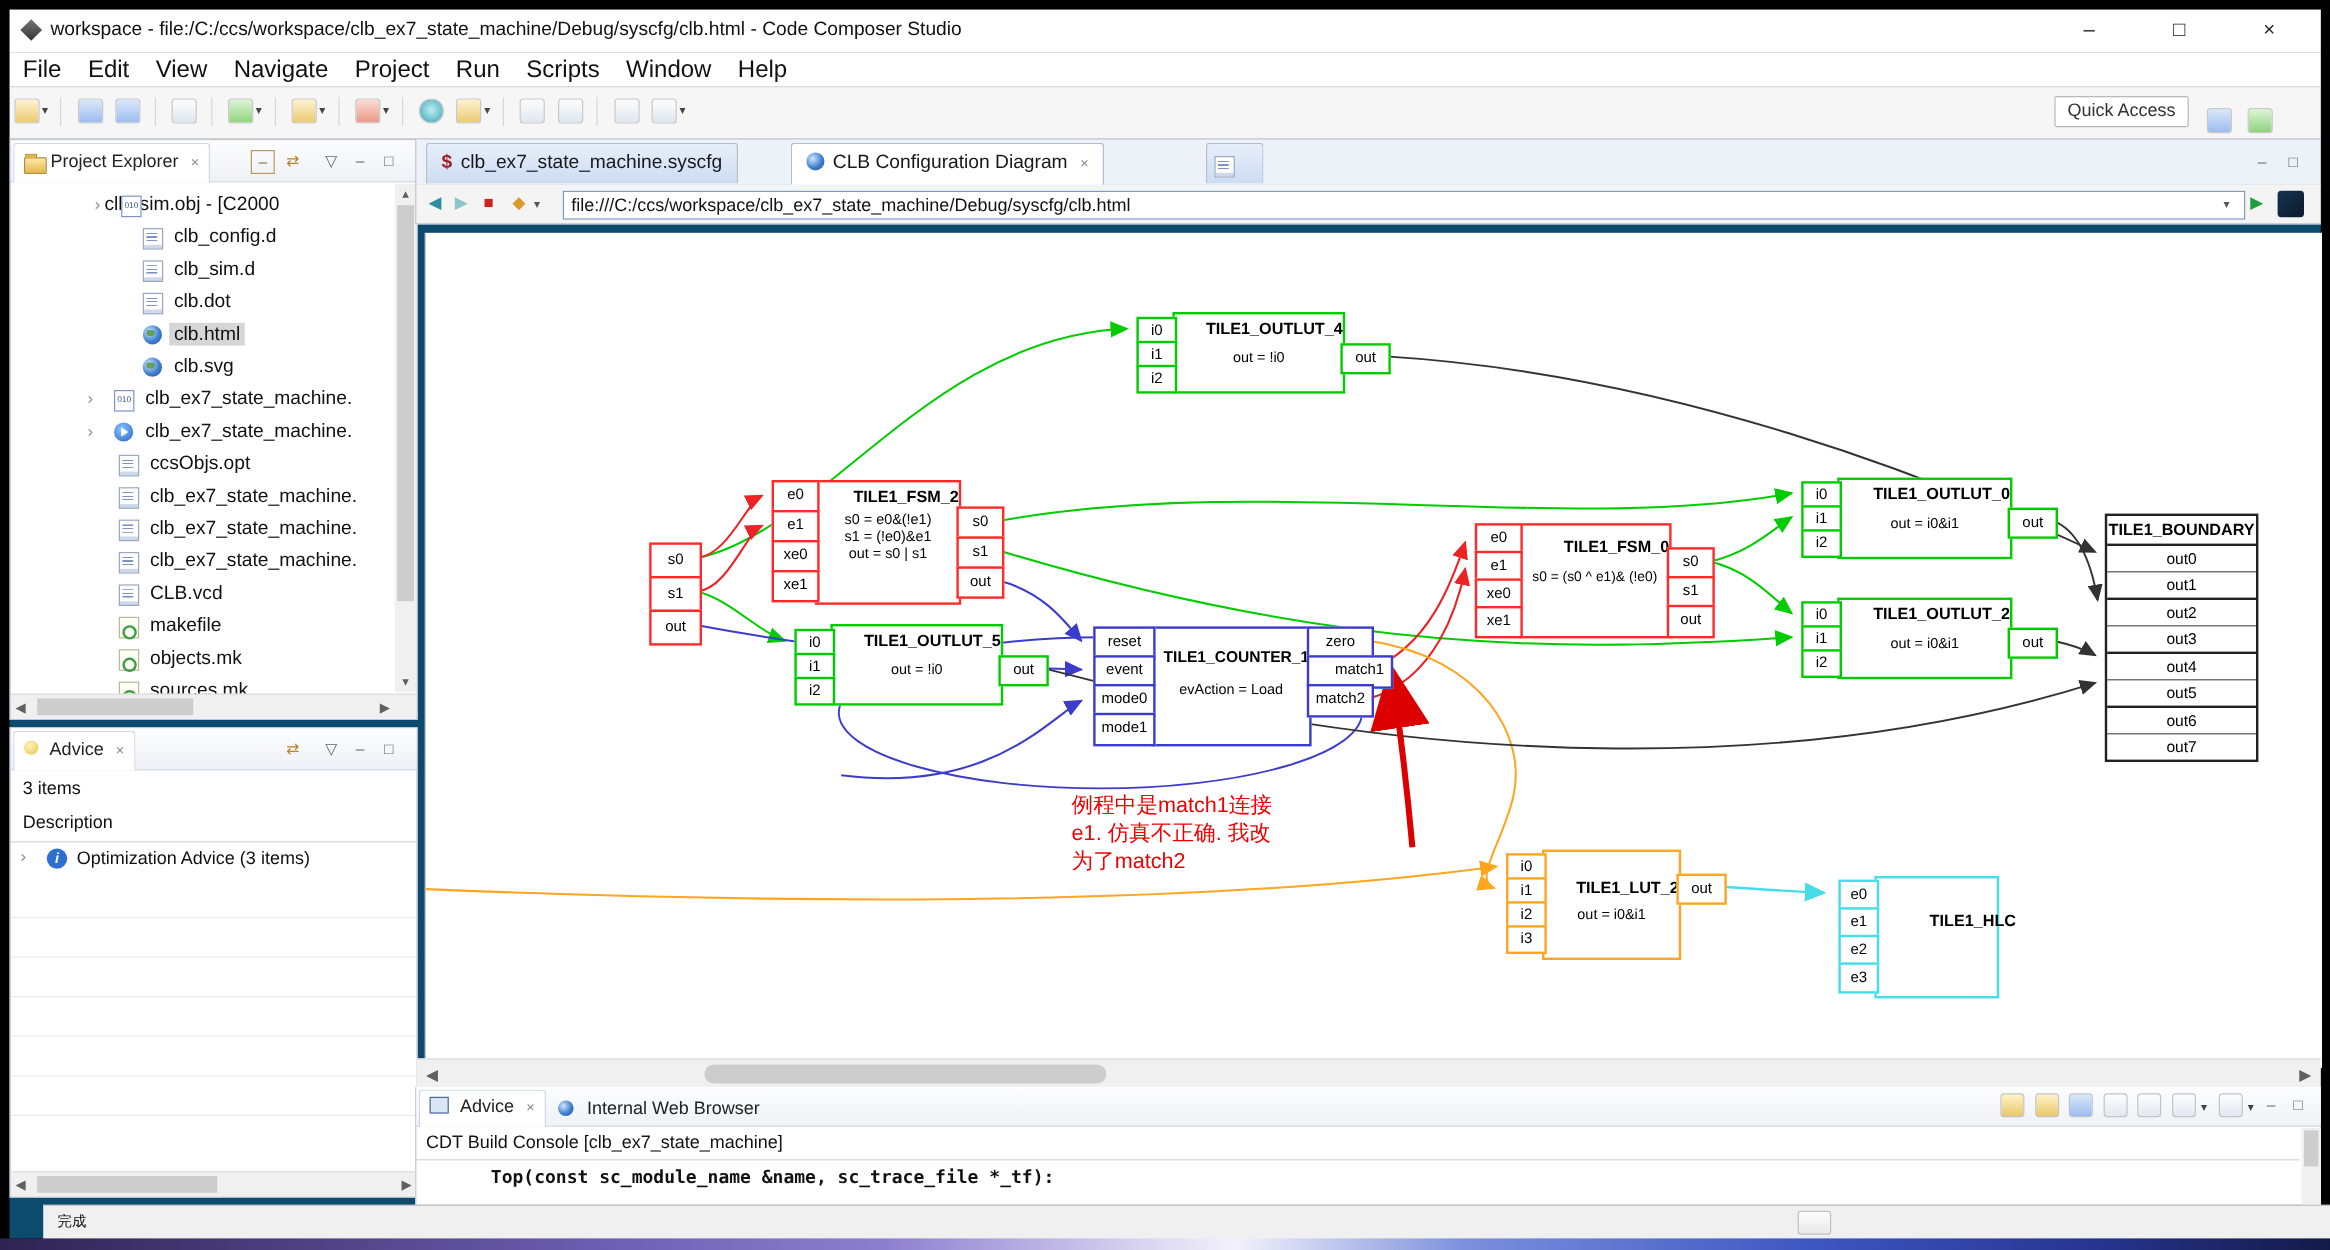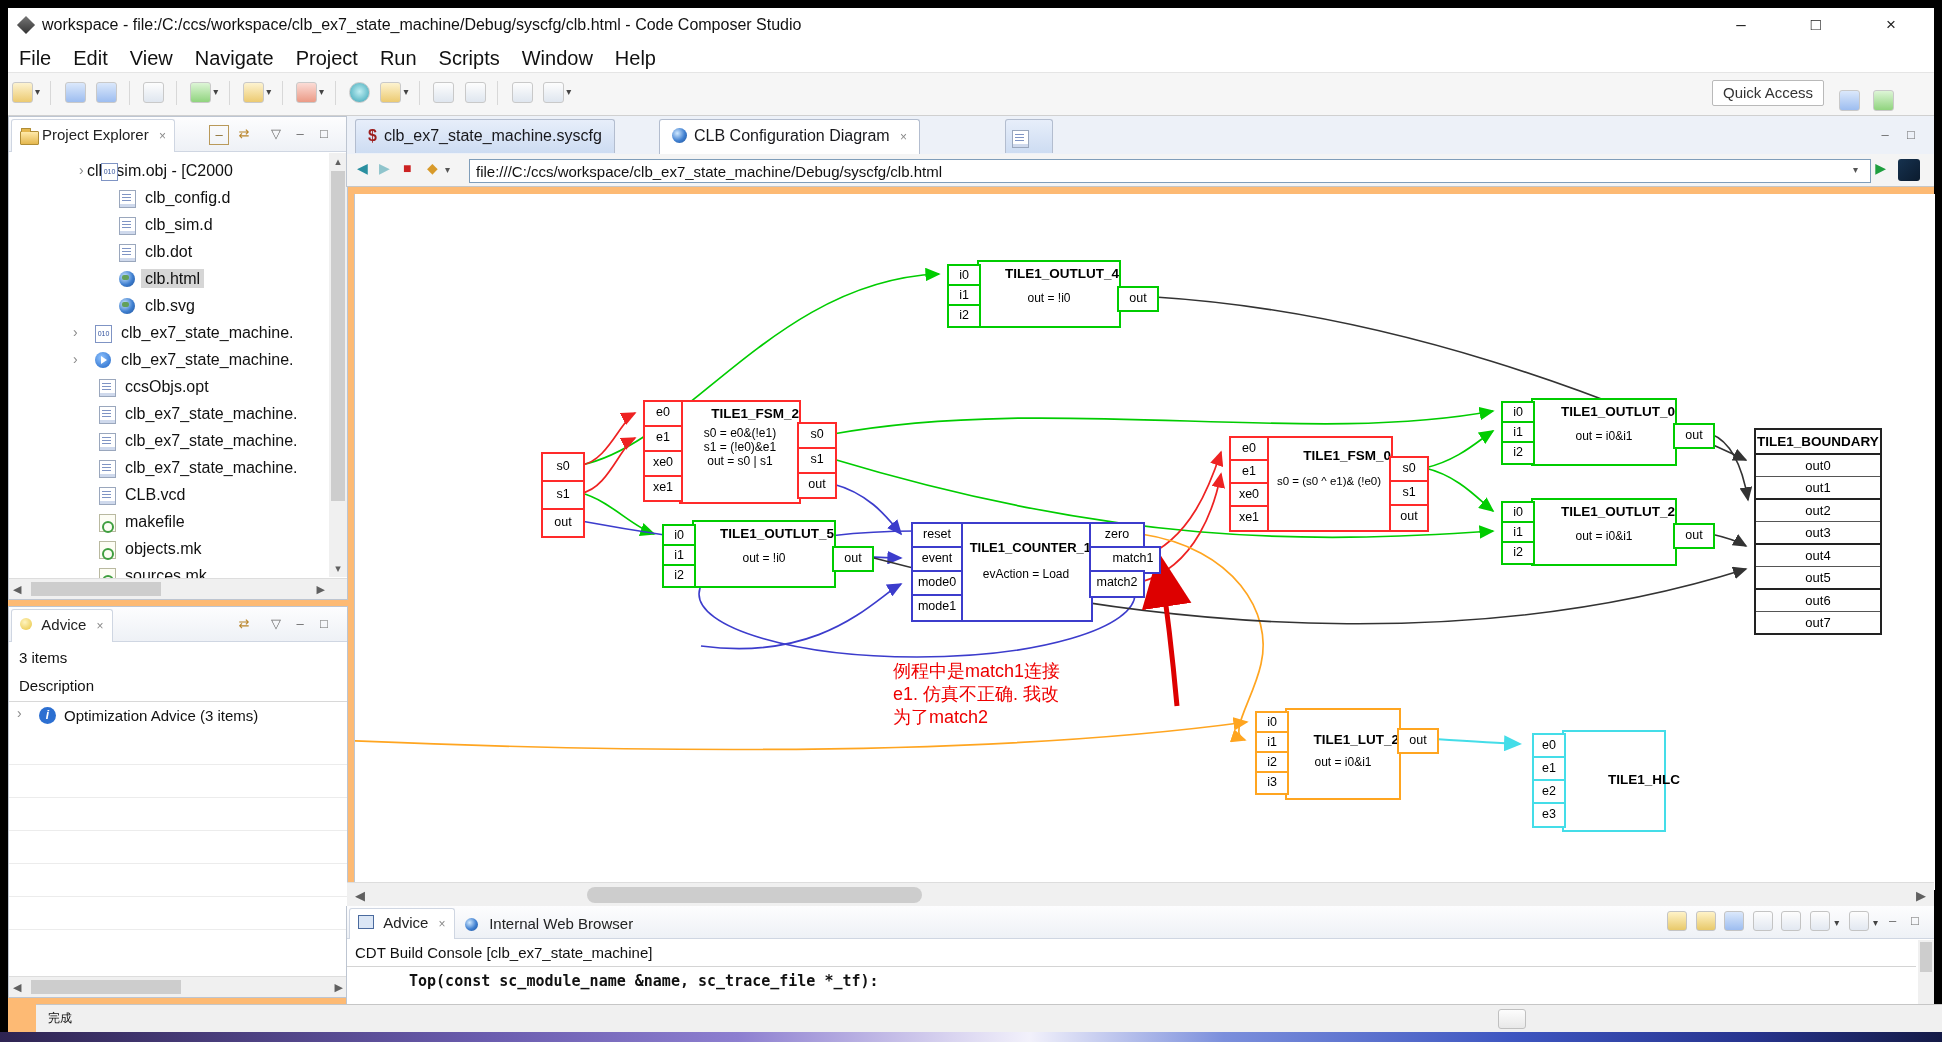--- a/index.html
+++ b/index.html
@@ -1,18 +1,18 @@
 <!DOCTYPE html>
 <html><head>
 <meta charset="utf-8">
 <style>
   html,body{margin:0;padding:0;background:#000;width:1942px;height:1042px;overflow:hidden;
     font-family:"Liberation Sans",sans-serif;-webkit-font-smoothing:antialiased;}
   .abs{position:absolute;}
-  #win{position:absolute;left:8px;top:8px;width:1926px;height:1024px;background:#fdba74;}
+  #win{position:absolute;left:8px;top:8px;width:1926px;height:1024px;background:#0c4a6e;}
   
   #titlebar{position:absolute;left:0;top:0;width:100%;height:36px;background:#fff;}
   #titletext{position:absolute;left:34px;top:8px;font-size:16px;color:#111;white-space:nowrap;}
   .cube{position:absolute;left:10px;top:9px;width:16px;height:16px;background:linear-gradient(135deg,#777,#333);transform:rotate(45deg) scale(.8);}
   .winbtn{position:absolute;top:2px;width:46px;height:30px;text-align:center;font-size:17px;color:#222;line-height:30px;}
   #menubar{position:absolute;left:0;top:36px;width:100%;height:28px;background:#fff;}
   .menu{float:left;margin-left:11px;margin-right:11px;font-size:20px;color:#111;line-height:28px;}
   #toolbar{position:absolute;left:0;top:64px;width:100%;height:42px;background:#f6f6f6;border-bottom:1px solid #d0d0d0;border-top:1px solid #e5e5e5;}
   .tico{display:inline-block;width:19px;height:19px;border-radius:3px;margin:9px 2px 0 4px;vertical-align:top;border:1px solid #c9c9c9;background:linear-gradient(180deg,#fdfdfd,#dfe6ef);}
   .tico.blue{background:linear-gradient(180deg,#dbe8fb,#9dbdf0);}
@@ -445,21 +445,21 @@
       <div class="ttl" style="padding-top:22px;">TILE1_LUT_2</div>
       <div class="eq" style="margin-top:8px;">out = i0&amp;i1</div>
     </div>
     <div class="port c-orange" style="left:900px;top:517px;width:30px;height:20px;line-height:18px;">i0</div>
     <div class="port c-orange" style="left:900px;top:537px;width:30px;height:20px;line-height:18px;">i1</div>
     <div class="port c-orange" style="left:900px;top:557px;width:30px;height:20px;line-height:18px;">i2</div>
     <div class="port c-orange" style="left:900px;top:577px;width:30px;height:20px;line-height:18px;">i3</div>
     <div class="port c-orange" style="left:1042px;top:534px;width:38px;height:22px;">out</div>
 
     <div class="blk c-cyan" style="left:1207px;top:536px;width:100px;height:98px;">
-      <div class="ttl" style="padding-top:40px;margin-left:44px;">TILE1_HLC</div>
+      <div class="ttl" style="padding-top:28px;margin-left:44px;">TILE1_HLC</div>
     </div>
     <div class="port c-cyan" style="left:1177px;top:539px;width:30px;height:22px;">e0</div>
     <div class="port c-cyan" style="left:1177px;top:562px;width:30px;height:22px;">e1</div>
     <div class="port c-cyan" style="left:1177px;top:585px;width:30px;height:22px;">e2</div>
     <div class="port c-cyan" style="left:1177px;top:608px;width:30px;height:22px;">e3</div>
 
     <div id="annot">
       <div>例程中是match1连接</div>
       <div>e1. 仿真不正确. 我改</div>
       <div>为了match2</div>

